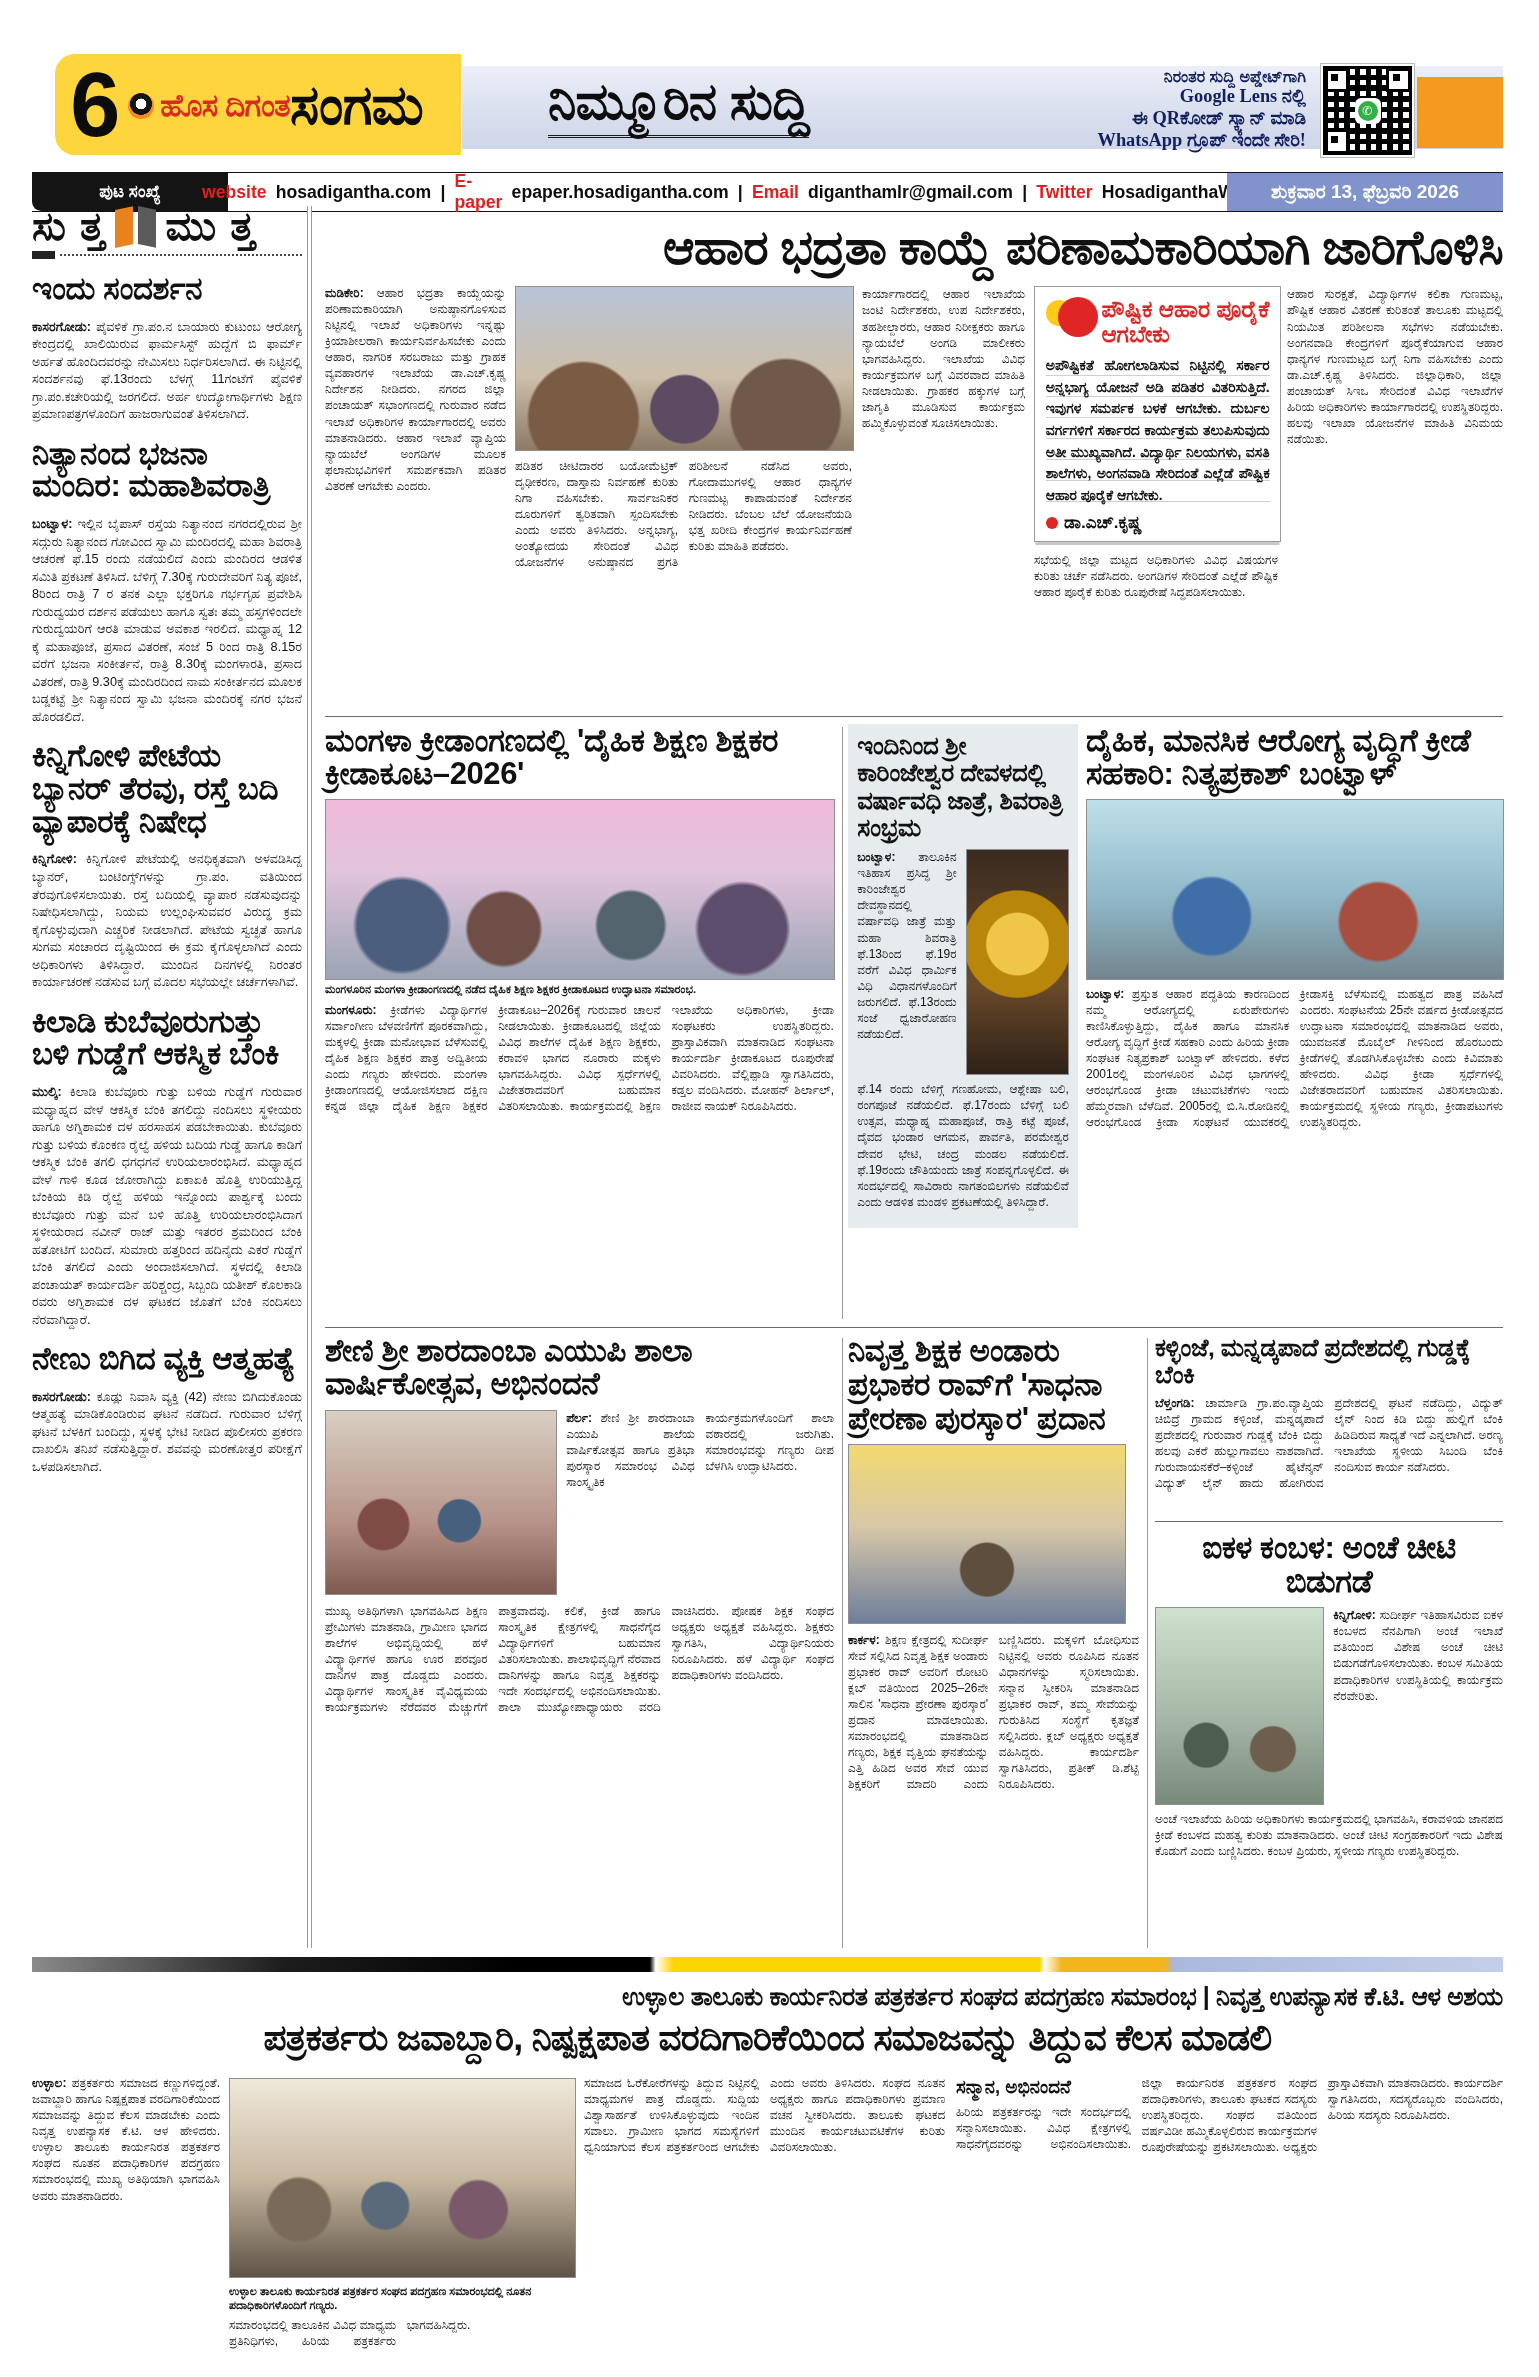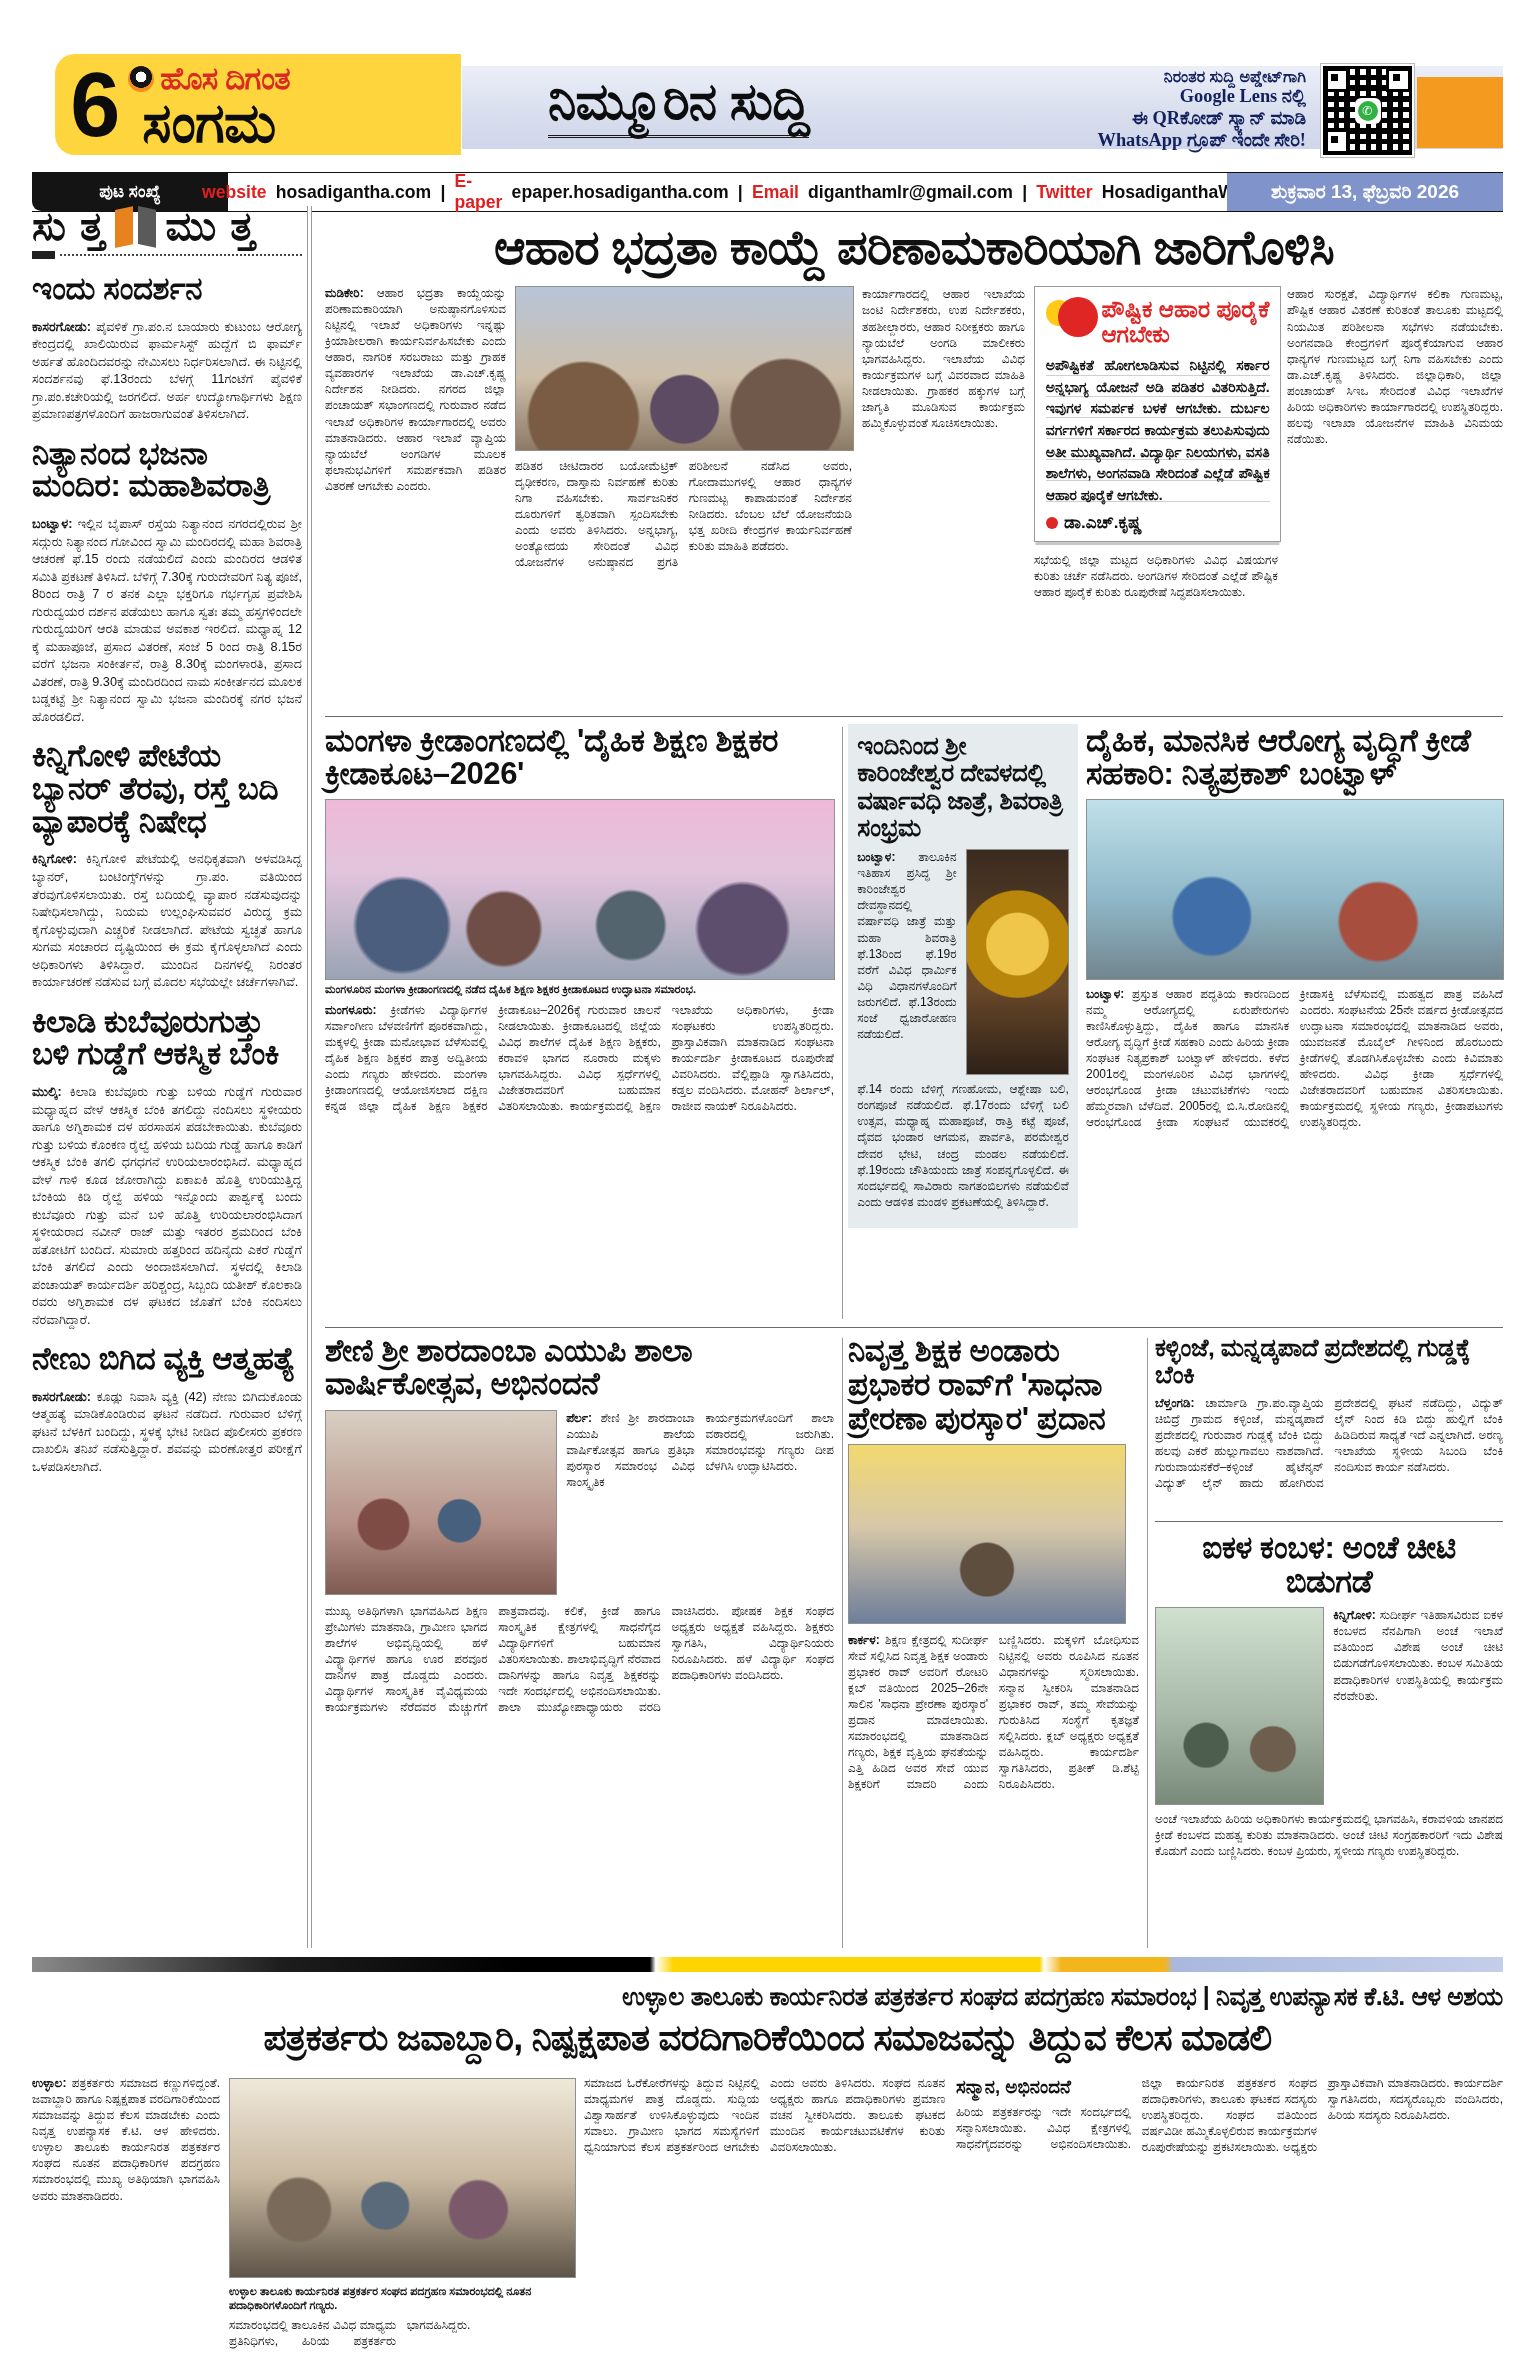--- a/index.html
+++ b/index.html
@@ -3,21 +3,21 @@
 <meta charset="utf-8">
 <style>
   html,body{margin:0;padding:0;background:#fff;}
   .page{position:relative;width:1540px;height:2377px;background:#fff;overflow:hidden;
         font-family:"Liberation Sans","DejaVu Sans",sans-serif;color:#111;}
   .abs{position:absolute;}
   
   .mast-yellow{left:55px;top:54px;width:406px;height:101px;background:#ffd53e;
                border-radius:20px 0 0 20px;display:flex;align-items:center;}
   .mast-num{font-size:90px;font-weight:900;line-height:1;margin:0 7.7px 0 15.3px;color:#0c0c0c;}
-  .mast-brandcol{display:flex;flex-direction:column;align-items:center;margin-top:2px;}
+  .mast-brandcol{display:flex;flex-direction:row;margin-top:2px;}
   .brand-row{display:flex;align-items:center;gap:6.1px;}
   .brand-logo{width:26px;height:26px;border-radius:50%;
       background:radial-gradient(circle at 50% 42%, #fff 0 26%, #151515 28% 54%, #f28c1e 56%);}
   .brand-name{font-size:31px;font-weight:900;color:#d92b21;letter-spacing:-0.8px;}
   .edition{font-size:55px;font-weight:900;line-height:.95;color:#0c0c0c;letter-spacing:-0.8px;}
   .mast-banner{left:462px;top:66px;width:1041px;height:83px;
       background:linear-gradient(180deg,#eceff8 0%,#d9dfee 55%,#cfd6e9 100%);}
   .mast-title{position:absolute;left:86px;top:6.1px;font-size:51px;font-weight:900;color:#0d0d0d;
       border-bottom:3.8px double #1a1a1a;padding-bottom:3.1px;letter-spacing:-0.8px;}
   .promo{position:absolute;left:569px;top:1.5px;width:275px;text-align:right;color:#13205e;
@@ -63,21 +63,21 @@
   .rail-rule{display:flex;align-items:center;margin:4.6px 0 10.7px 0;}
   .rail-rule .sq{width:23px;height:8.4px;background:#222;margin-right:4.6px;}
   .rail-rule .dots{flex:1;border-bottom:2.3px dotted #444;height:0;}
   .rail h3{font-size:31px;font-weight:900;line-height:1.06;margin:14px 0 7.7px 0;letter-spacing:-0.4px;}
   .body-text{font-size:12px;line-height:1.34;text-align:justify;color:#101010;}
   .rail .body-text{font-size:12.7px;line-height:1.38;}
   .dl{font-weight:800;}
   
   .lead{left:325px;top:215px;width:1178px;}
   .kicker{text-align:center;font-size:24px;font-weight:800;letter-spacing:-0.4px;}
-  .lead-head{text-align:center;font-size:48px;font-weight:900;letter-spacing:-0.8px;
+  .lead-head{text-align:right;font-size:48px;font-weight:900;letter-spacing:-0.8px;
       line-height:1.04;margin-top:7.7px;white-space:nowrap;}
   .lead-body{position:relative;margin-top:12.3px;height:387px;}
   .photo{background:#cbb9a6;border:0.8px solid #8f8f8f;}
   .ph-lead{background:
       radial-gradient(circle at 20% 80%, #7a5b43 0 18%, transparent 19%),
       radial-gradient(circle at 50% 75%, #5d4a63 0 16%, transparent 17%),
       radial-gradient(circle at 80% 78%, #70584a 0 18%, transparent 19%),
       linear-gradient(180deg,#b8c4d8 0%,#cdbfa9 55%,#8c7a66 100%);}
   .quote-box{border:0.8px solid #9a9a9a;background:#fff;padding:9.2px 10.7px;box-shadow:0 4.6px 0 -1.5px #c9c9c9;}
   .qicon{position:relative;width:48px;height:43px;float:left;margin-right:7.7px;}

